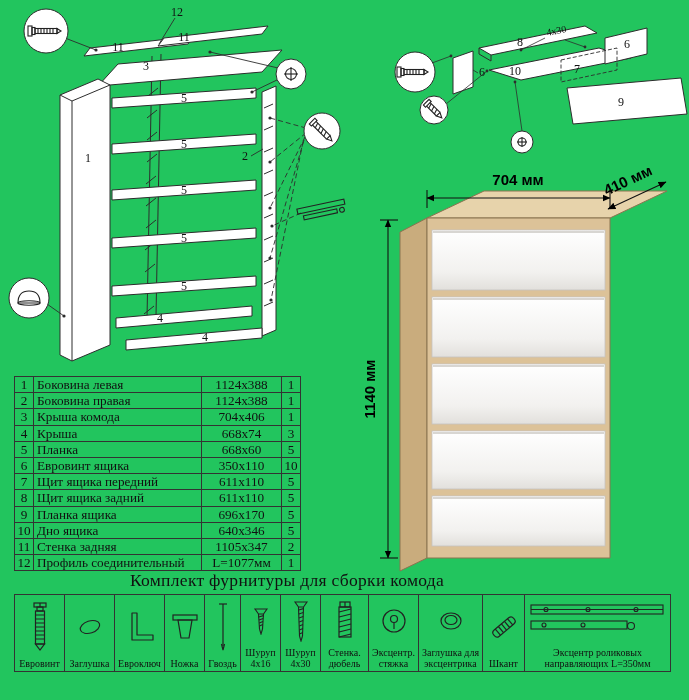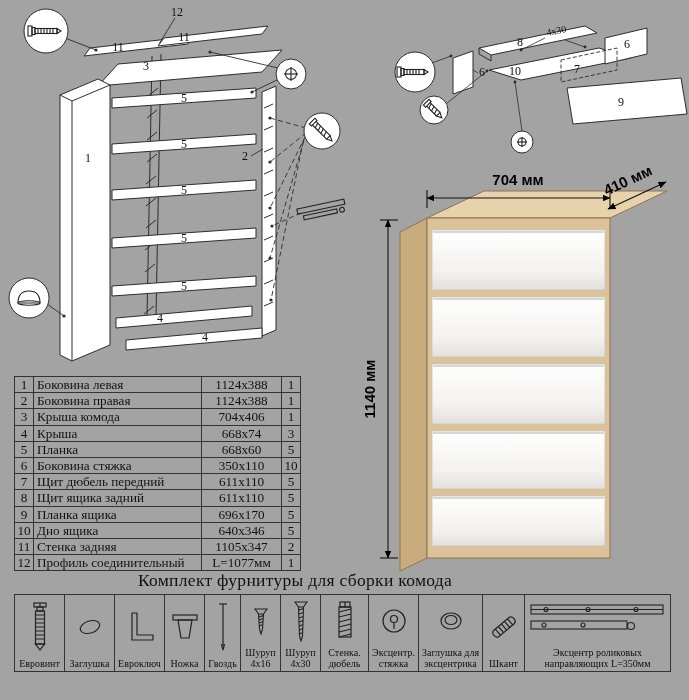--- a/index.html
+++ b/index.html
@@ -1,26 +1,26 @@
 <!DOCTYPE html>
 <html><head>
 <meta charset="utf-8">
 <style>
   *{box-sizing:border-box}
   html,body{margin:0;padding:0;background:#fff}
-  .canvas{position:relative;width:689px;height:700px;background:#a3a3a3;overflow:hidden;
+  .canvas{position:relative;width:689px;height:700px;background:#22c55e;overflow:hidden;
           font-family:"Liberation Serif",serif;color:#111}
   .diag{position:absolute}
   text.plabel{font:12px "Liberation Serif",serif;fill:#111;text-anchor:middle}
   text.pnote{font:10px "Liberation Serif",serif;fill:#111;text-anchor:middle}
   text.dim{font:700 15px "Liberation Sans",sans-serif;fill:#000;text-anchor:middle}
   table.parts{position:absolute;left:14px;top:376px;border-collapse:collapse;font-size:13.2px}
   table.parts td{border:1px solid #333;padding:0 3px;height:15.2px;line-height:15.2px;white-space:nowrap}
   table.parts td.tc{text-align:center;padding:0 2px}
-  .hw-title{position:absolute;left:16px;top:570px;width:558px;text-align:center;font-size:17.5px;letter-spacing:.3px}
+  .hw-title{position:absolute;left:8px;top:570px;width:558px;text-align:center;font-size:17.5px;letter-spacing:.3px}
   table.hw{position:absolute;left:14px;top:594px;border-collapse:collapse;table-layout:fixed}
   table.hw td{border:1px solid #333;text-align:center;vertical-align:middle;padding:1px;overflow:hidden}
   tr.hw-main td{height:76px;vertical-align:bottom}
   .hw-cell{display:flex;flex-direction:column;align-items:center;justify-content:flex-end;height:74px;gap:2px}
   .hw-ic{flex:1;display:flex;align-items:center;justify-content:center}
   .hw-label{font-size:10px;line-height:1.08}
   tr.hw-qtyrow td{height:22px;font-size:14px}
 </style>
 </head>
 <body>
@@ -280,27 +280,27 @@
         <td class="tc">3</td>
       </tr>
         <tr>
         <td class="tc">5</td>
         <td>Планка</td>
         <td class="tc">668x60</td>
         <td class="tc">5</td>
       </tr>
         <tr>
         <td class="tc">6</td>
-        <td>Боковина стяжка</td>
+        <td>Евровинт ящика</td>
         <td class="tc">350x110</td>
         <td class="tc">10</td>
       </tr>
         <tr>
         <td class="tc">7</td>
-        <td>Щит дюбель передний</td>
+        <td>Щит ящика передний</td>
         <td class="tc">611x110</td>
         <td class="tc">5</td>
       </tr>
         <tr>
         <td class="tc">8</td>
         <td>Щит ящика задний</td>
         <td class="tc">611x110</td>
         <td class="tc">5</td>
       </tr>
         <tr>

